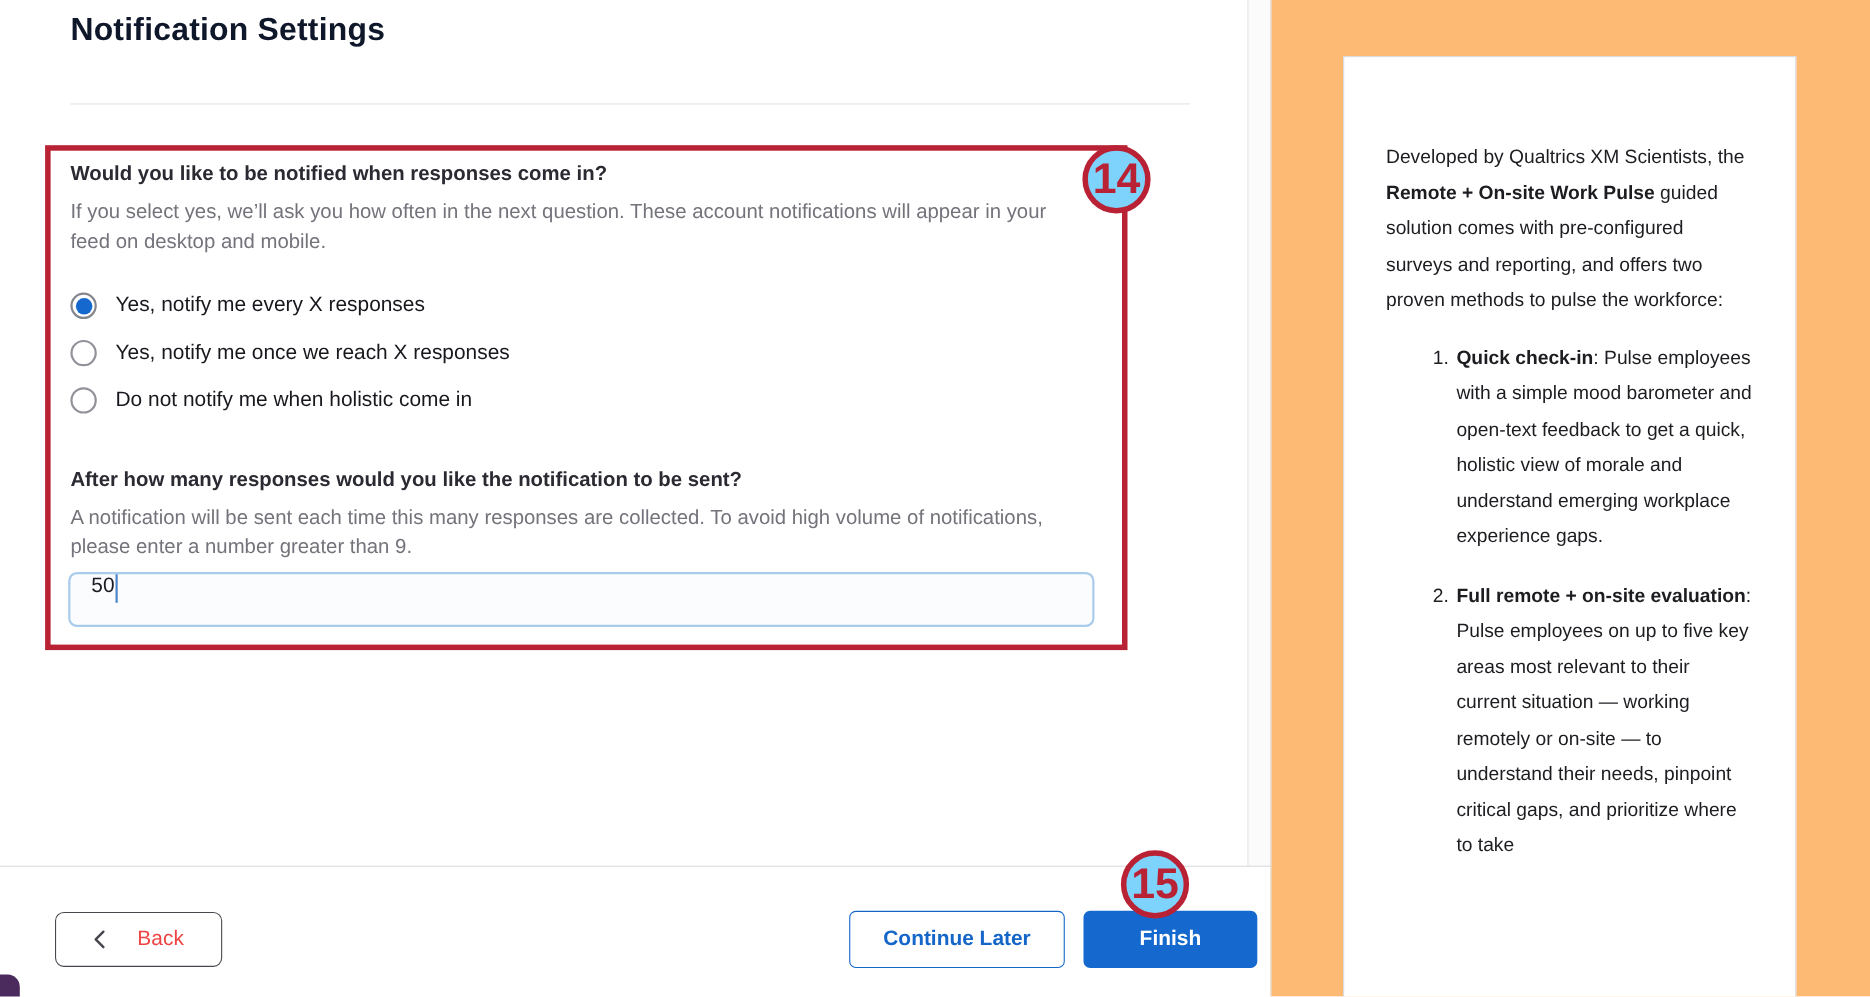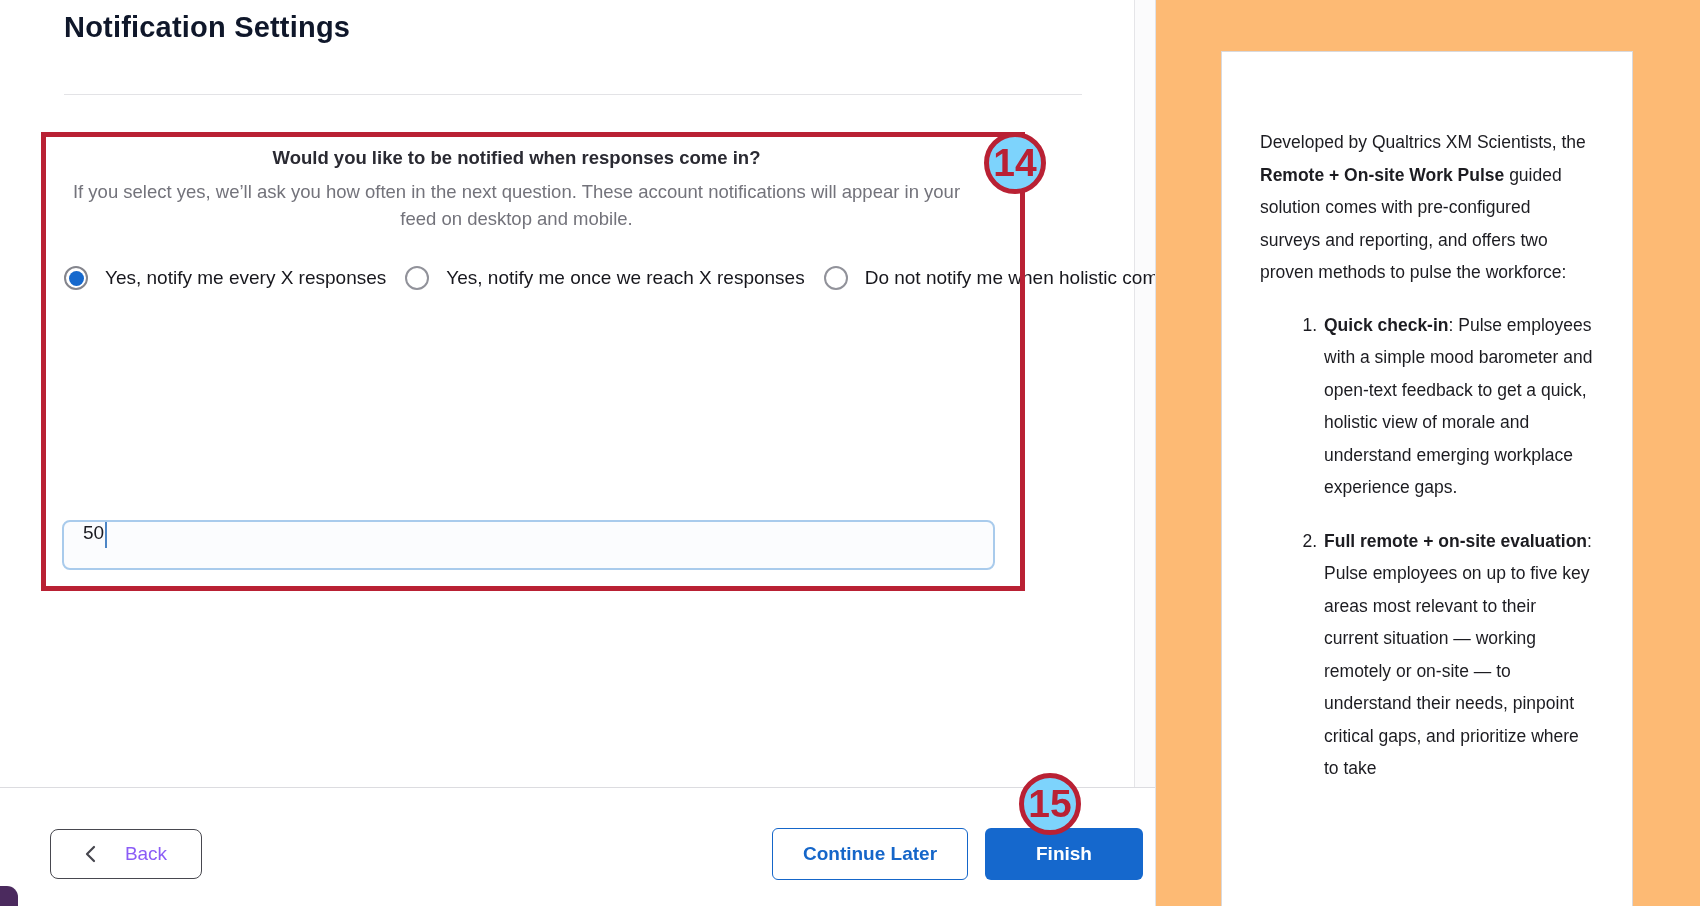--- a/index.html
+++ b/index.html
@@ -52,26 +52,26 @@
     display: flex; align-items: center; justify-content: center;
     font-size: 39px; font-weight: 700; color: #b92134; z-index: 6;
   }
   .badge-14 { left: 984px; top: 132px; }
   .badge-15 { left: 1019px; top: 773px; }
 
   
   .q-block { position: absolute; left: 64px; }
   .q-label { font-size: 18.5px; font-weight: 700; color: #2a2a32; margin-bottom: 9px; }
   .q-desc  { font-size: 18.5px; color: #73737b; line-height: 27px; }
-  .q1 { top: 147px; width: 905px; text-align: center; }
+  .q1 { top: 147px; width: 905px; }
   .q2 { top: 425px; width: 920px; }
 
   .radio-group {
     position: absolute; left: 64px; top: 266px;
-    display: flex; flex-direction: row; gap: 19px;
+    display: flex; flex-direction: column; gap: 19px;
   }
   .radio-row { display: flex; align-items: center; cursor: pointer; }
   .radio-circle {
     width: 24px; height: 24px; border-radius: 50%;
     border: 2px solid #91929a; background: #ffffff; flex: 0 0 auto;
     display: flex; align-items: center; justify-content: center;
   }
   .radio-row.selected .radio-circle { border-color: #84858d; }
   .radio-dot { width: 15px; height: 15px; border-radius: 50%; background: #1568cd; display: none; }
   .radio-row.selected .radio-dot { display: block; }
@@ -89,21 +89,21 @@
   }
 
   
   .btn {
     position: absolute; display: flex; align-items: center; justify-content: center;
     font-family: "Liberation Sans", sans-serif; font-size: 19px; cursor: pointer;
     background: #ffffff;
   }
   .btn-back {
     left: 50px; top: 829px; width: 152px; height: 50px;
-    border: 1.5px solid #48484f; border-radius: 8px; color: #8b5cf6; gap: 29px;
+    border: 1.5px solid #48484f; border-radius: 8px; color: #ef4444; gap: 29px;
   }
   .btn-continue {
     left: 772px; top: 828px; width: 196px; height: 52px;
     border: 1.5px solid #1566c9; border-radius: 6px; color: #1566c9; font-weight: 700;
   }
   .btn-finish {
     left: 985px; top: 828px; width: 158px; height: 52px;
     border: none; border-radius: 6px; background: #1568cd; color: #ffffff; font-weight: 700;
   }
 
@@ -151,20 +151,24 @@
     <div class="radio-row">
       <span class="radio-circle"></span>
       <span class="radio-label">Yes, notify me once we reach X responses</span>
     </div>
     <div class="radio-row">
       <span class="radio-circle"></span>
       <span class="radio-label">Do not notify me when holistic come in</span>
     </div>
   </div>
 
+  <div class="q-block q2">
+    <div class="q-label">After how many responses would you like the notification to be sent?</div>
+    <div class="q-desc">A notification will be sent each time this many responses are collected. To avoid high volume of notifications, please enter a number greater than 9.</div>
+  </div>
 
   <div class="count-input">
     <span>50</span>
       <span class="caret"></span>
   </div>
 
   <div class="annotation-box"></div>
   <div class="step-badge badge-14">14</div>
   <div class="step-badge badge-15">15</div>
 

